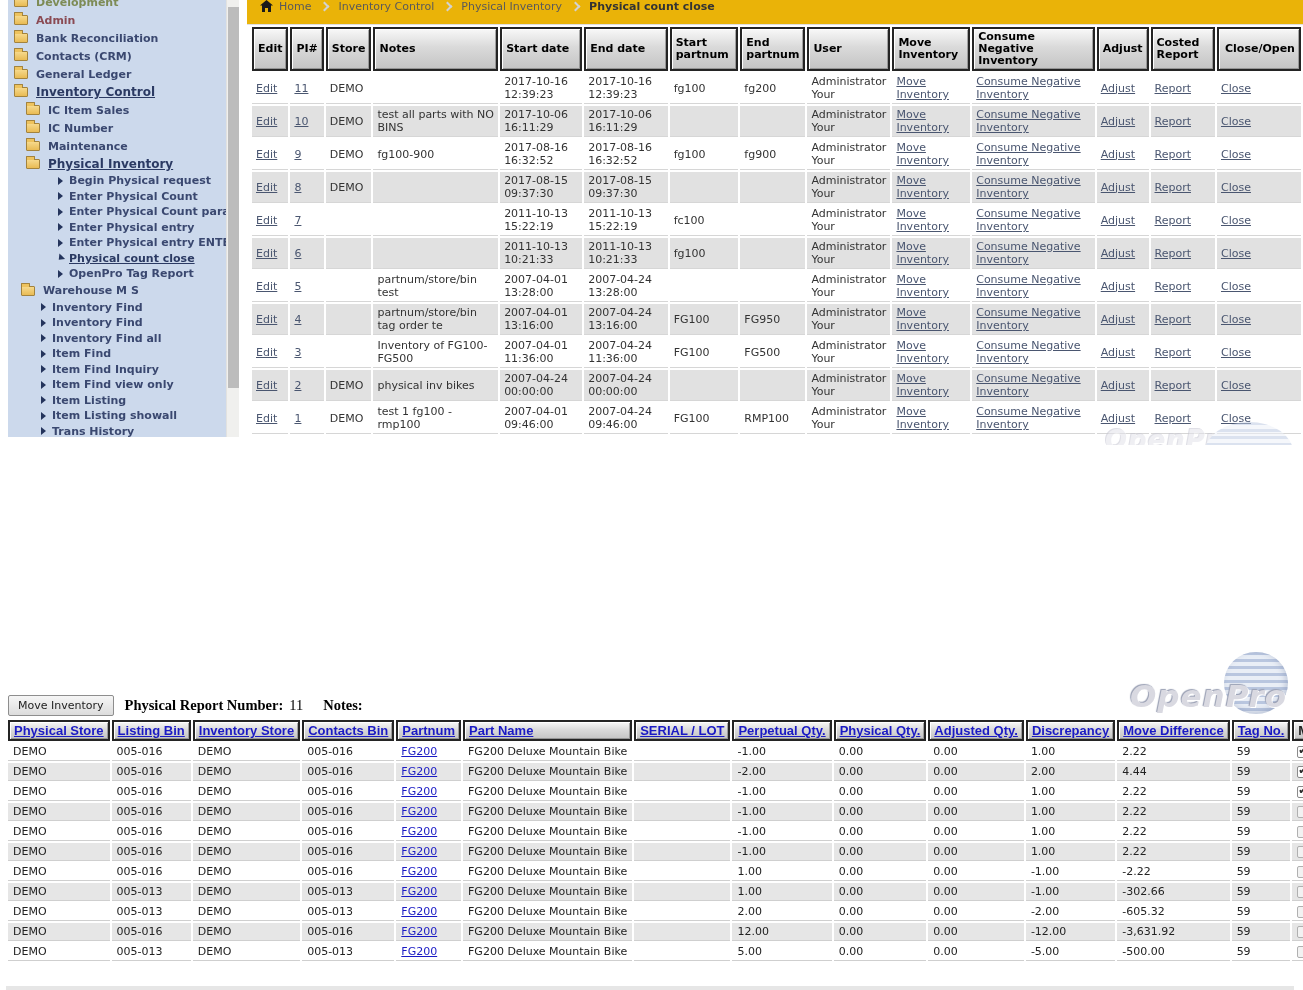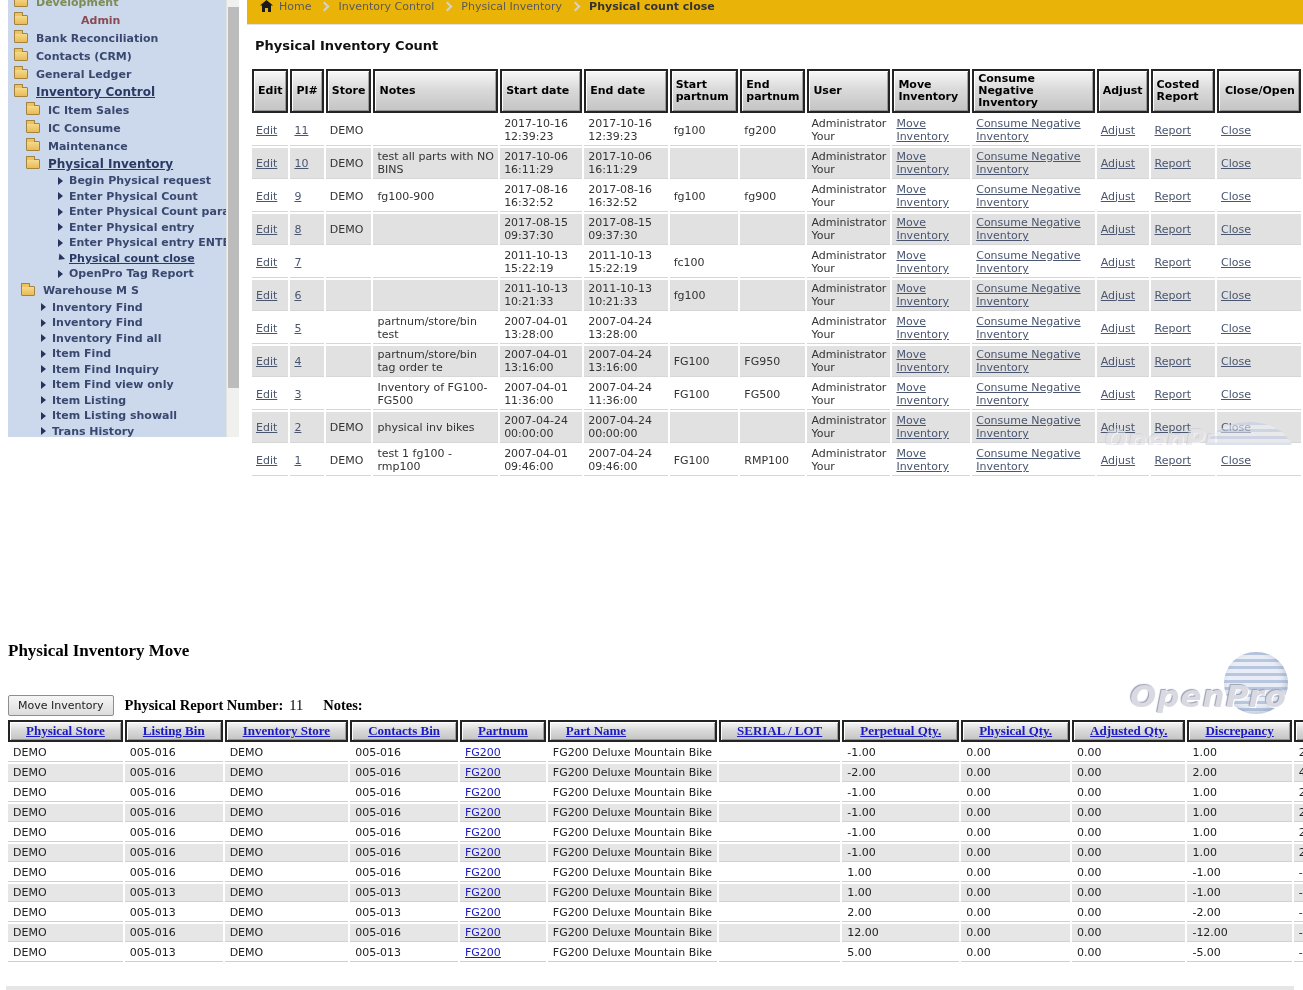--- a/index.html
+++ b/index.html
@@ -123,22 +123,22 @@
   .prn-label { margin-left:11px; }
   .prn-value { margin-left:6px; }
   .notes-label { margin-left:20px; }
 
   #move-table { position:absolute; left:6px; top:78px; font-size:11px; color:#222; }
   #move-table th {
     position:relative;
     background:linear-gradient(#f8f8f8 0%, #dadada 45%, #c4c4c4 100%);
     border:2px solid #242424;
     box-shadow:inset 1px 1px 0 rgba(255,255,255,.95), inset -1px -1px 0 rgba(110,110,110,.55);
-    font-family:Liberation Serif, serif; font-size:13px; font-weight:bold; text-align:left;
-    padding:1px 16px; height:21px; vertical-align:middle; white-space:nowrap; overflow:hidden;margin-top:22px;
+    font-family:Liberation Sans, sans-serif; font-size:13px; font-weight:bold; text-align:left;
+    padding:1px 4px; height:21px; vertical-align:middle; white-space:nowrap; overflow:hidden;margin-top:22px;
   }
   #move-table th a { color:#1a1ac4; text-decoration:underline; cursor:pointer; }
   #move-table td {
     padding:2px 5px; height:18px; vertical-align:middle;
     border-bottom:1px solid #cfcfcf; overflow:hidden; white-space:nowrap;
   }
   #move-table tr.r-odd td { background:#e6e6e6; }
   a.blue { color:#1a1ac4; text-decoration:underline; cursor:pointer; }
 
   .cb {
@@ -154,21 +154,21 @@
 </style>
 </head>
 <body>
 
 <aside class="sidebar">
   <ul id="sidebar-list">
       <li class="sb-item lv0 f" style="color: rgb(125, 139, 85);">
         <span class="folder-icon"></span>
         <span class="sb-label">Development</span>
       </li>
-      <li class="sb-item lv0 f" style="color: rgb(138, 74, 83); gap: 45px;">
+      <li class="sb-item lv0 f" style="color: rgb(138, 74, 83);">
         <span class="folder-icon"></span>
         <span class="sb-label">Admin</span>
       </li>
       <li class="sb-item lv0 f">
         <span class="folder-icon"></span>
         <span class="sb-label">Bank Reconciliation</span>
       </li>
       <li class="sb-item lv0 f">
         <span class="folder-icon"></span>
         <span class="sb-label">Contacts (CRM)</span>
@@ -180,21 +180,21 @@
       <li class="sb-item lv0 f emph">
         <span class="folder-icon"></span>
         <span class="sb-label">Inventory Control</span>
       </li>
       <li class="sb-item lv1 f">
         <span class="folder-icon"></span>
         <span class="sb-label">IC Item Sales</span>
       </li>
       <li class="sb-item lv1 f">
         <span class="folder-icon"></span>
-        <span class="sb-label">IC Consume</span>
+        <span class="sb-label">IC Number</span>
       </li>
       <li class="sb-item lv1 f">
         <span class="folder-icon"></span>
         <span class="sb-label">Maintenance</span>
       </li>
       <li class="sb-item lv1 f emph">
         <span class="folder-icon"></span>
         <span class="sb-label">Physical Inventory</span>
       </li>
       <li class="sb-item lv2 l">
@@ -281,21 +281,20 @@
     <span class="crumb">Home</span>
     <span id="crumb-rest" style="display: flex; align-items: center;">
         <span class="chev"></span>
         <span class="crumb">Inventory Control</span>
         <span class="chev"></span>
         <span class="crumb">Physical Inventory</span>
         <span class="chev"></span>
         <span class="crumb crumb-last">Physical count close</span>
       </span>
   </div>
-  <div class="page-title">Physical Inventory Count</div>
   <table class="grid" id="count-table">
       <colgroup>
         <col style="width: 30px;">
         <col style="width: 28px;">
         <col style="width: 38px;">
         <col style="width: 131px;">
         <col style="width: 91px;">
         <col style="width: 93px;">
         <col style="width: 70px;">
         <col style="width: 64px;">
@@ -503,21 +502,20 @@
         </tr>
       </tbody>
     </table>
   <div class="wm-top">
     <span class="wm-text">OpenPro</span>
     <span class="wm-globe"></span>
   </div>
 </div>
 
 <section class="move">
-  <div class="move-title">Physical Inventory Move</div>
   <div class="logo">
     <span class="logo-globe"></span>
     <span class="logo-text">OpenPro</span>
   </div>
   <div class="toolbar">
     <button class="move-btn">Move Inventory</button>
     <span class="serif-b prn-label">Physical Report Number:</span>
     <span class="serif-n prn-value">11</span>
     <span class="serif-b notes-label">Notes:</span>
   </div>

